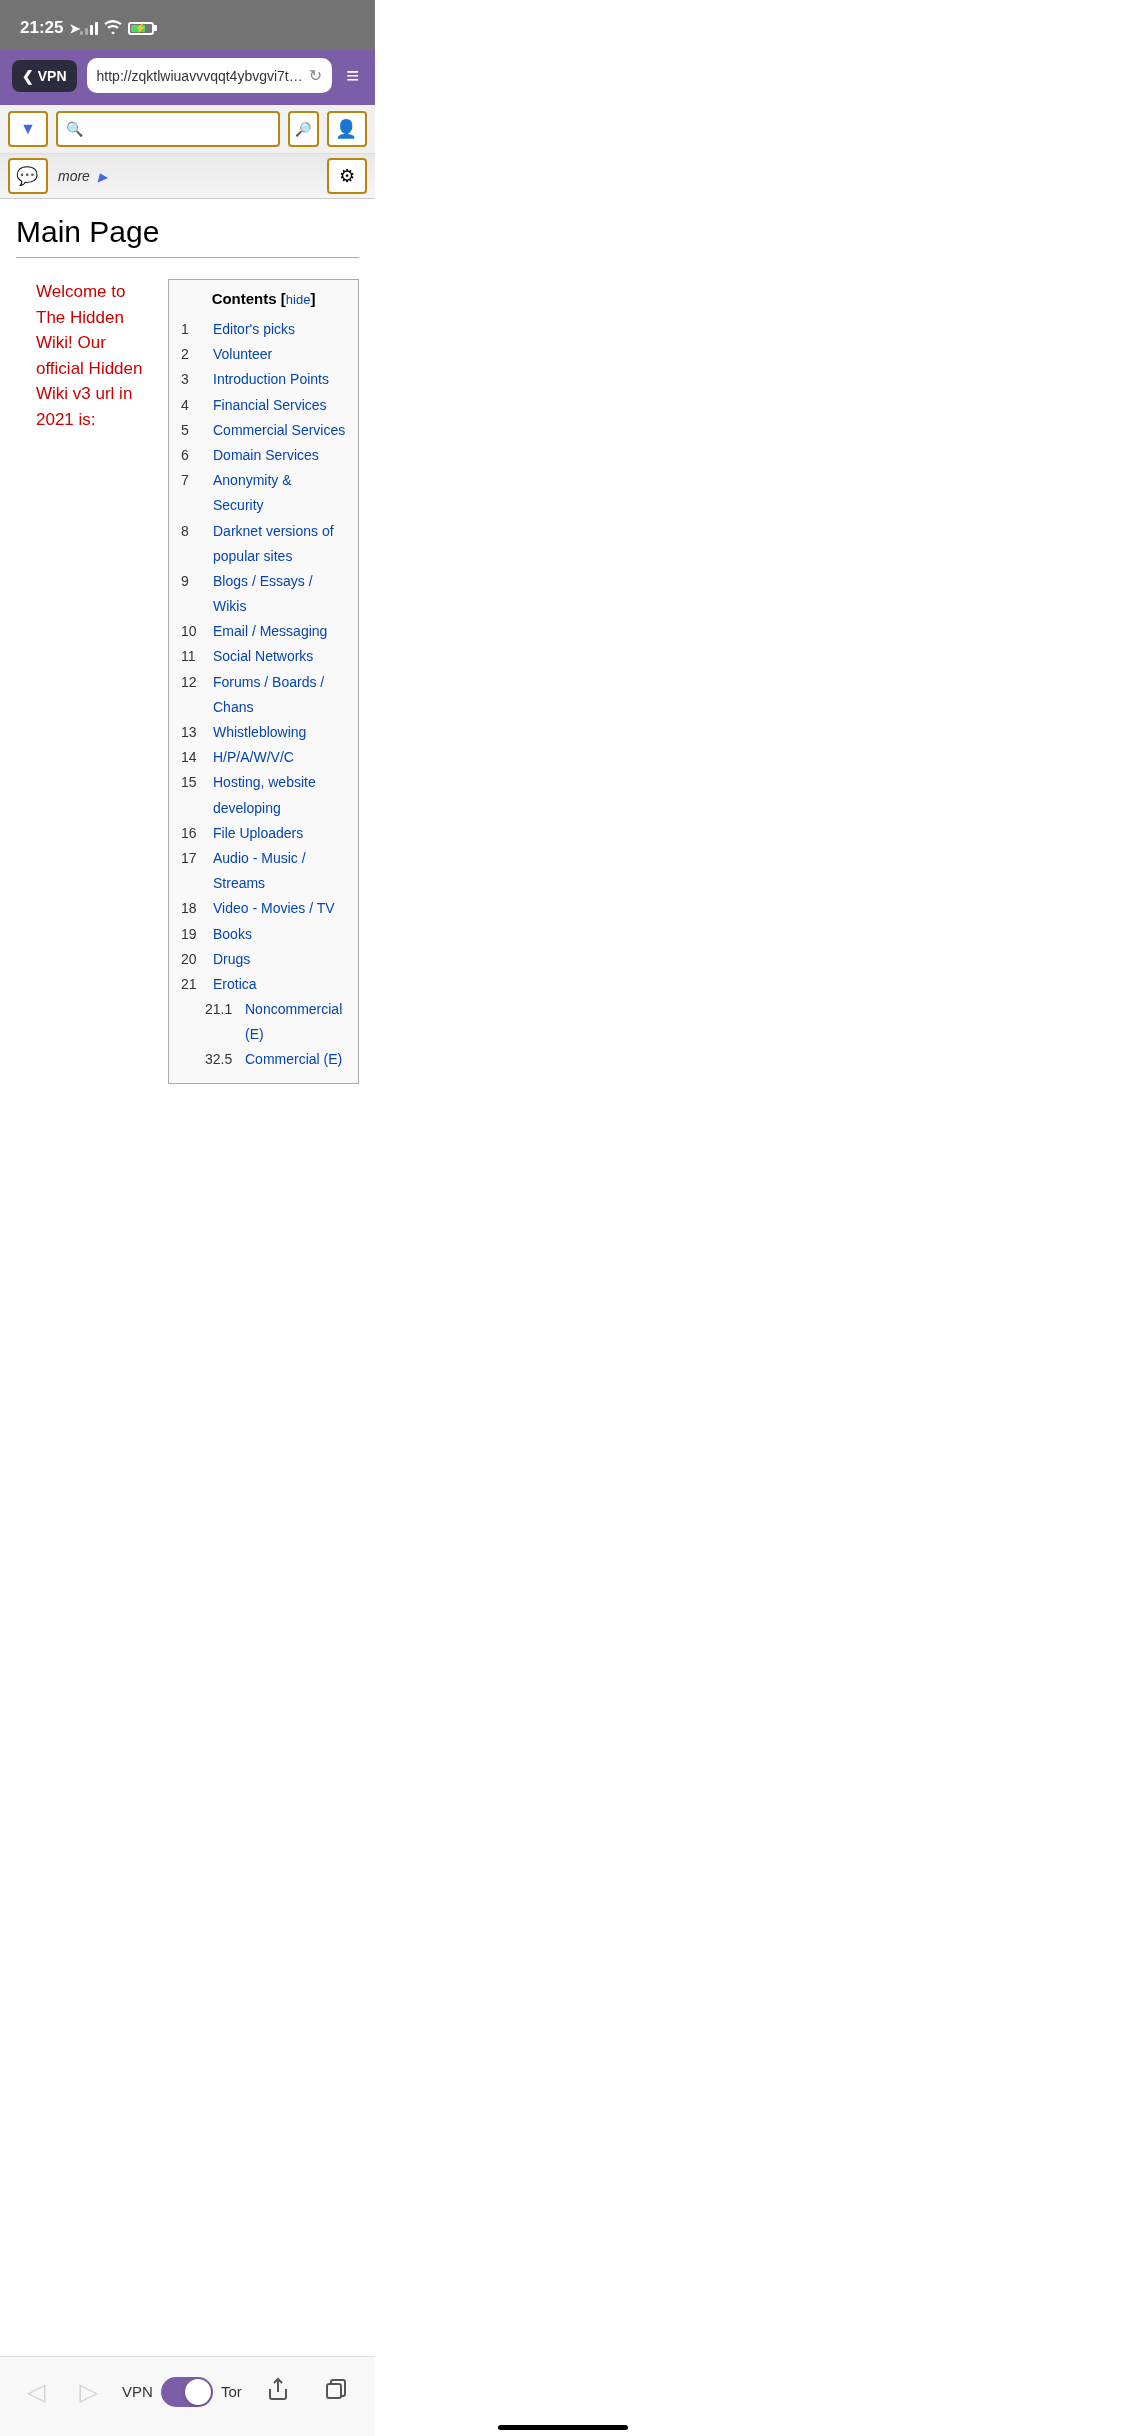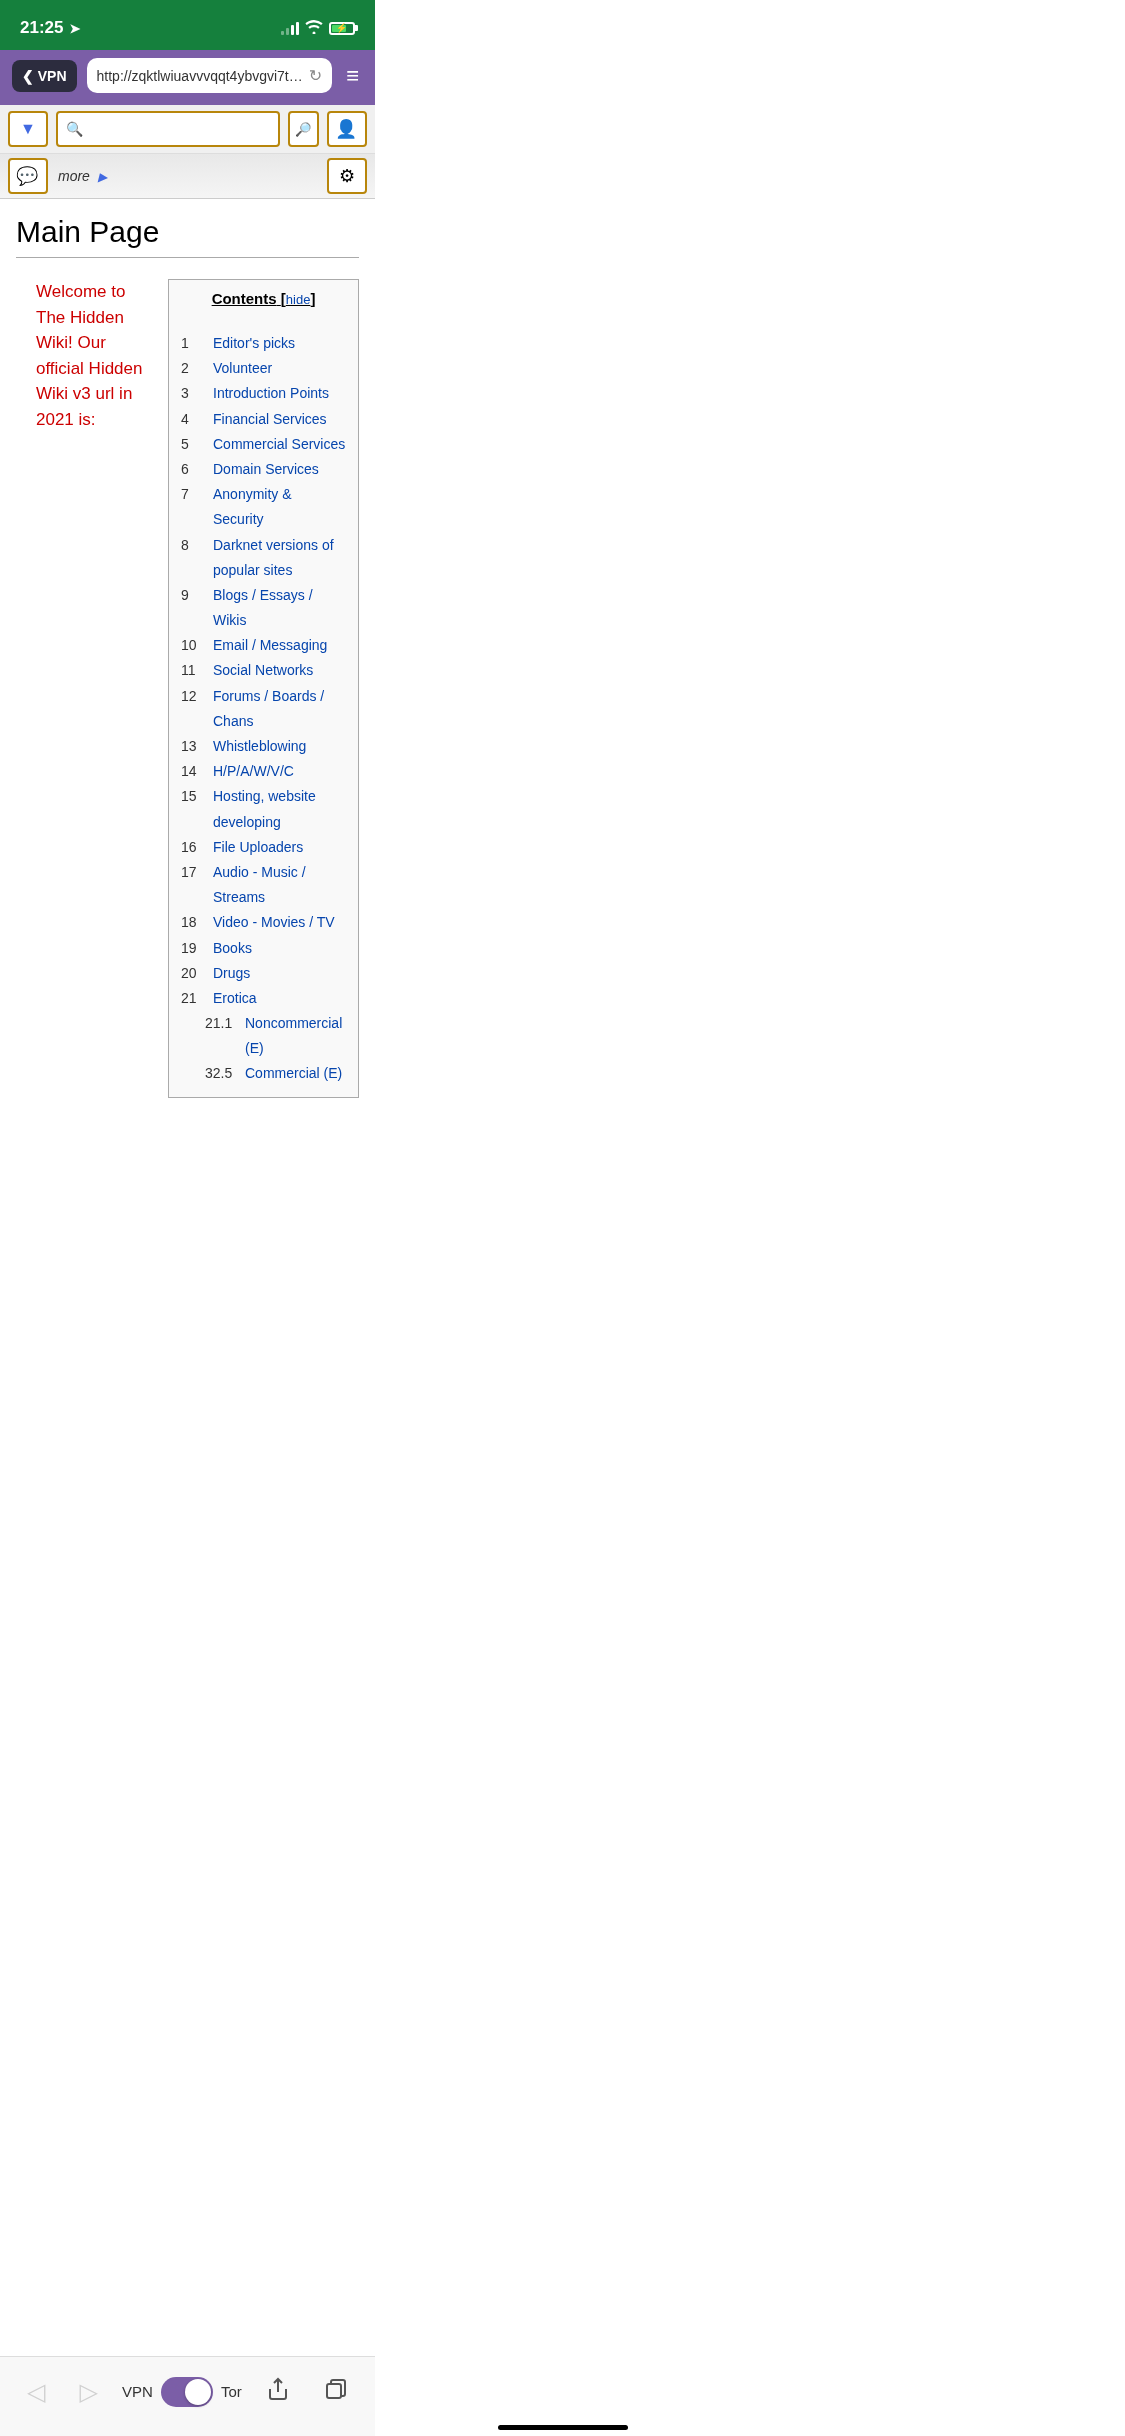--- a/index.html
+++ b/index.html
@@ -8,23 +8,23 @@
     body {
       width: 375px;
       min-height: 812px;
       font-family: -apple-system, BlinkMacSystemFont, 'Helvetica Neue', Arial, sans-serif;
       background: #fff;
       overflow-x: hidden;
     }
 
     
     .status-bar {
-      background: #15803d;
-      display: flex;
-      justify-content: space-between;
+      background: #737373;
+      display: flex;
+      justify-content: flex-start;
       align-items: center;
       padding: 14px 20px 8px 20px;
       height: 50px;
     }
     .status-time {
       color: #fff;
       font-size: 17px;
       font-weight: 600;
       display: flex;
       align-items: center;
@@ -283,22 +283,21 @@
       flex: 1;
       border: 1px solid #aaa;
       padding: 10px 12px;
       background: #f9f9f9;
       font-size: 14px;
     }
     .contents-header {
       text-align: center;
       font-weight: bold;
       font-size: 15px;
-      margin-bottom: 24px;
-      text-decoration: underline;
+      margin-bottom: 10px;
     }
     .contents-header .hide-link {
       font-weight: normal;
       color: #0645ad;
       text-decoration: none;
       font-size: 13px;
     }
     .contents-list {
       list-style: none;
       line-height: 1.8;

